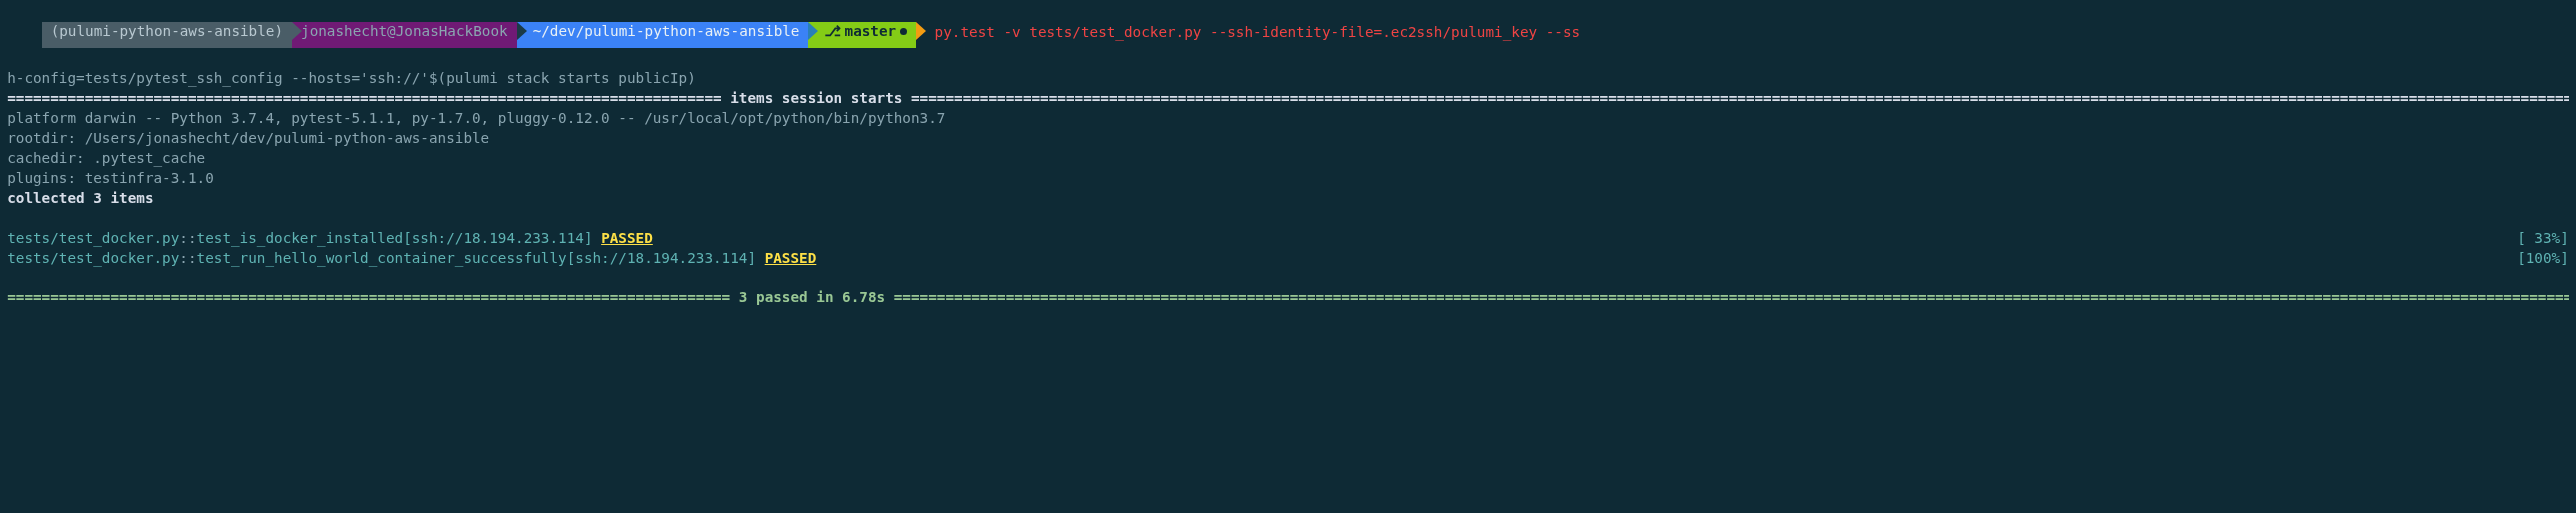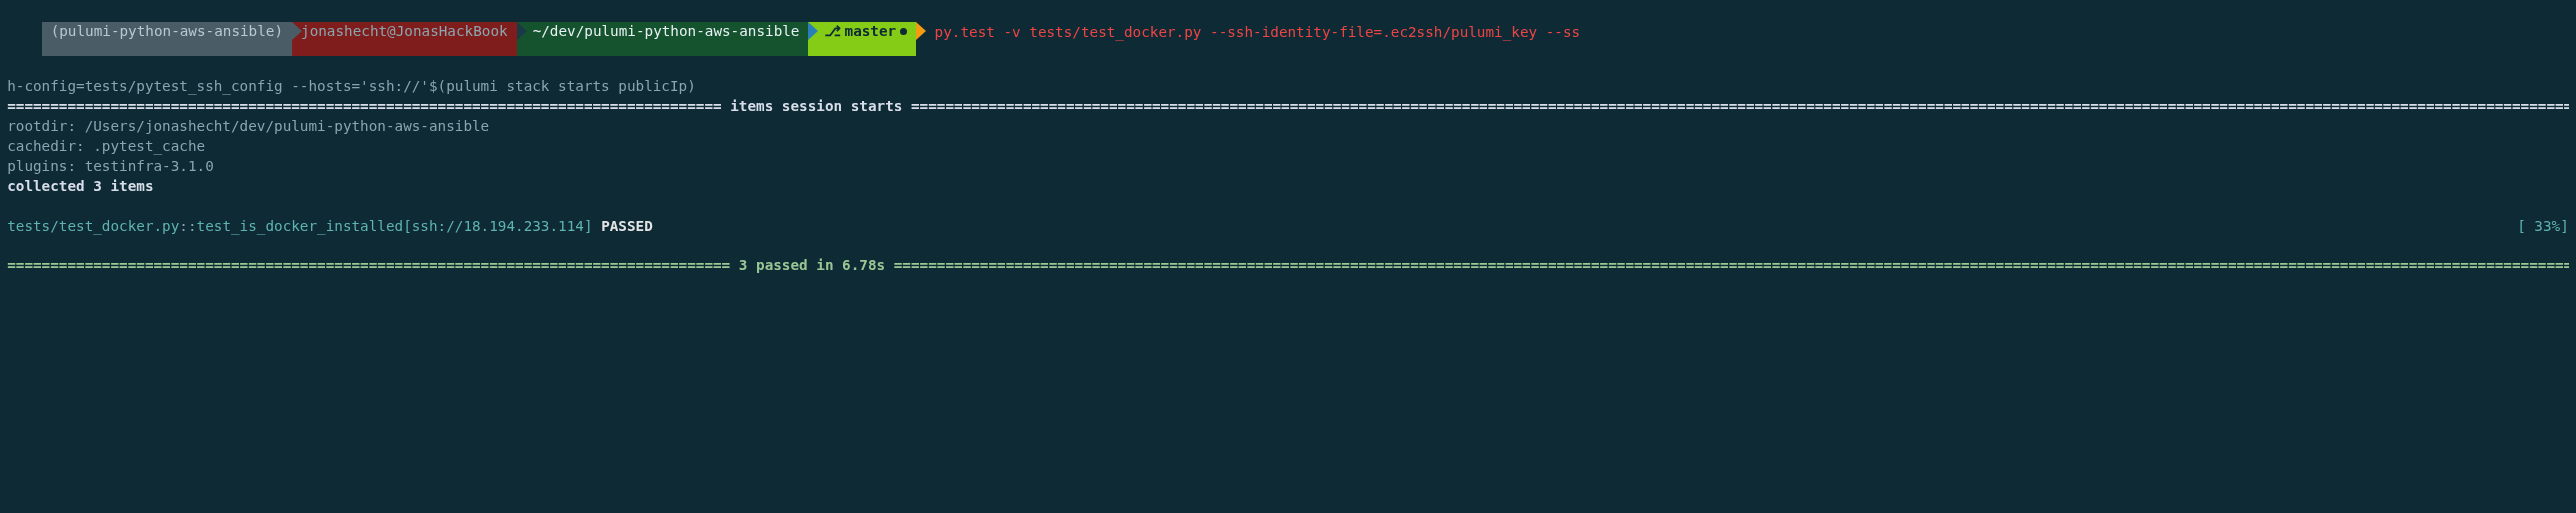--- a/index.html
+++ b/index.html
@@ -21,34 +21,34 @@
       padding: 1.8px 7.2px;
     }
     .prompt-line {
       white-space: pre-wrap;
       word-break: break-all;
     }
     .prompt-seg {
       display: inline-block;
       padding: 0 9px;
       position: relative;
-      height: 34px;
+      height: 26px;
       line-height: 19.7px;
       vertical-align: top;
     }
     .seg-env {
       background-color: #4a5d67;
       color: #b8c8d0;
     }
     .seg-user {
-      background-color: #7f1d1d;
+      background-color: #701a75;
       color: #8aa5b0;
     }
     .seg-path {
-      background-color: #14532d;
+      background-color: #3b82f6;
       color: #e8f0f5;
       padding-left: 16px;
     }
     .seg-branch {
       background-color: #84cc16;
       color: #0e2a35;
       padding-left: 16px;
       font-weight: 700;
     }
     .seg-arrow {
@@ -108,48 +108,53 @@
       white-space: pre;
     }
     .test-left {
       display: inline;
     }
     .test-right {
       display: inline;
     }
     .cyan { color: #5fb3b3; }
     .green { color: #99c794; }
-    .yellow-green { color: #e5e5e5; font-weight: bold; }
+    .yellow-green { color: #fde047; font-weight: bold; text-decoration: underline; }
     .green-pct { color: #5fb3b3; }
     .spacer { height: 19.7px; }
   </style>
 </head>
 <body>
 
 <div class="terminal">
 
   <div class="prompt-line">
     <span class="prompt-seg seg-env">(pulumi-python-aws-ansible)</span><span class="prompt-seg seg-user"><span class="seg-arrow arrow-env"></span><span>jonashecht@JonasHackBook</span></span><span class="prompt-seg seg-path"><span class="seg-arrow arrow-user"></span><span>~/dev/pulumi-python-aws-ansible</span></span><span class="prompt-seg seg-branch"><span class="seg-arrow arrow-path"></span><span class="branch-icon">⎇</span><span>master</span><span class="branch-dot"></span></span><span class="seg-arrow-end arrow-branch"></span><span class="command-text"> py.test -v tests/test_docker.py --ssh-identity-file=.ec2ssh/pulumi_key --ss</span>
   </div>
   <div class="output-line command-text">h-config=tests/pytest_ssh_config --hosts='ssh://'$(pulumi stack starts publicIp)</div>
 
   <div class="divider-line"><span>===================================================================================</span><span> items session starts </span><span>=========================================================================================================================================================================================================</span></div>
 
+  <div class="output-line">platform darwin -- Python 3.7.4, pytest-5.1.1, py-1.7.0, pluggy-0.12.0 -- /usr/local/opt/python/bin/python3.7</div>
   <div class="output-line">rootdir: /Users/jonashecht/dev/pulumi-python-aws-ansible</div>
   <div class="output-line">cachedir: .pytest_cache</div>
   <div class="output-line">plugins: testinfra-3.1.0</div>
   <div class="output-line bold-white">collected 3 items</div>
 
   <div class="spacer"></div>
 
   <div class="test-line">
     <span class="test-left"><span class="cyan">tests/test_docker.py</span><span>::</span><span class="cyan">test_is_docker_installed[ssh://18.194.233.114]</span> <span class="yellow-green">PASSED</span></span>
     <span class="test-right green-pct">[ 33%]</span>
   </div>
 
 
+  <div class="test-line">
+    <span class="test-left"><span class="cyan">tests/test_docker.py</span><span>::</span><span class="cyan">test_run_hello_world_container_successfully[ssh://18.194.233.114]</span> <span class="yellow-green">PASSED</span></span>
+    <span class="test-right green-pct">[100%]</span>
+  </div>
 
   <div class="spacer"></div>
 
   <div class="divider-line"><span class="green">====================================================================================</span><span class="green"> 3 passed in 6.78s </span><span class="green">===========================================================================================================================================================================================================</span></div>
 
 </div>
 
 
 </body></html>

